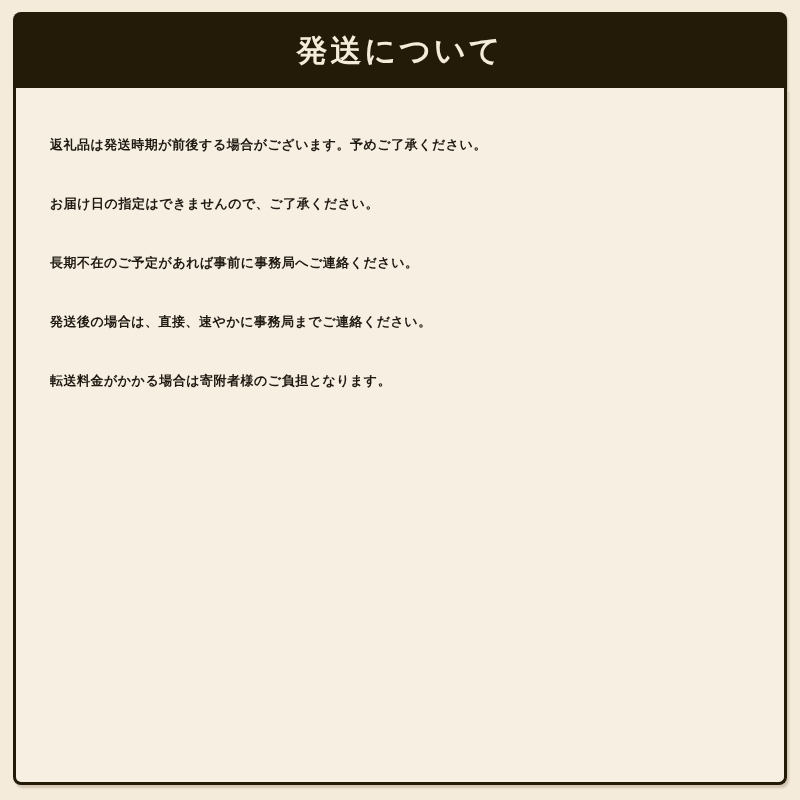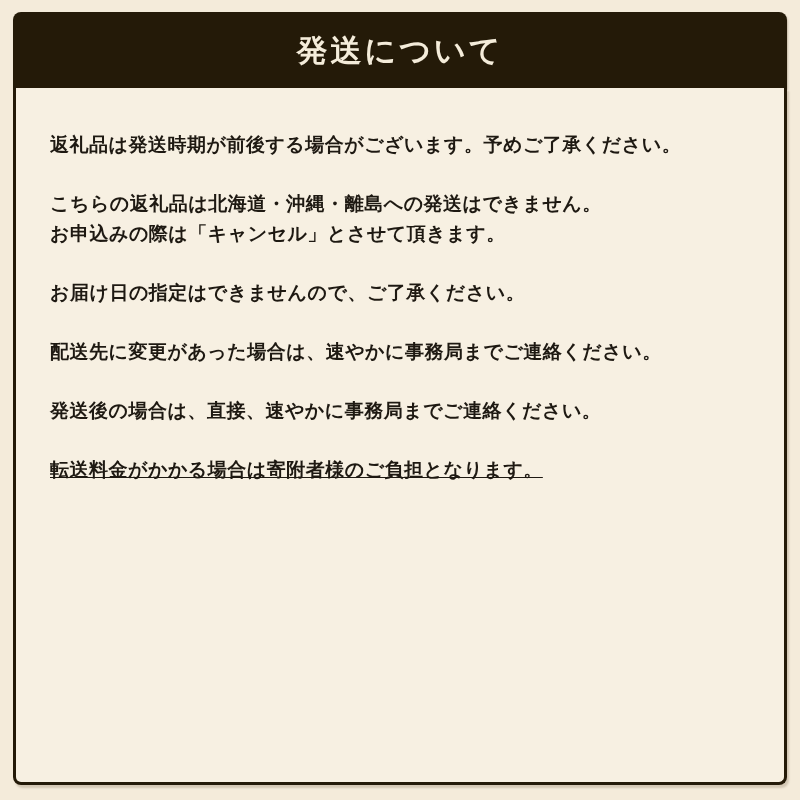--- a/index.html
+++ b/index.html
@@ -42,36 +42,35 @@
     background:var(--card-bg);
     border:3px solid var(--accent);
     border-top:none;
     border-radius:0 0 8px 8px;
     min-height:697px;
     padding:42px 30px 50px 34px;
     box-shadow:2px 3px 2px rgba(60,40,10,0.18);
   }
   .para{
     color:var(--text);
-    font-size:19px;
+    font-size:13px;
     font-weight:bold;
     line-height:30px;
     letter-spacing:0.5px;
     margin-bottom:29px;
   }
-  .para:last-child{margin-bottom:0;text-decoration:underline;}
+  .para:last-child{margin-bottom:0;}
 </style>
 </head>
 <body>
 
 <div class="card">
   <div class="card-header">
     <h1 class="title">発送について</h1>
   </div>
   <div class="card-body">
       <p class="para">返礼品は発送時期が前後する場合がございます。予めご了承ください。</p>
-      <p class="para">こちらの返礼品は北海道・沖縄・離島への発送はできません。<br>お申込みの際は「キャンセル」とさせて頂きます。</p>
       <p class="para">お届け日の指定はできませんので、ご了承ください。</p>
-      <p class="para">配送先に変更があった場合は、速やかに事務局までご連絡ください。</p>
+      <p class="para">長期不在のご予定があれば事前に事務局へご連絡ください。</p>
       <p class="para">発送後の場合は、直接、速やかに事務局までご連絡ください。</p>
       <p class="para">転送料金がかかる場合は寄附者様のご負担となります。</p>
     </div>
 </div>
 
 </body></html>

